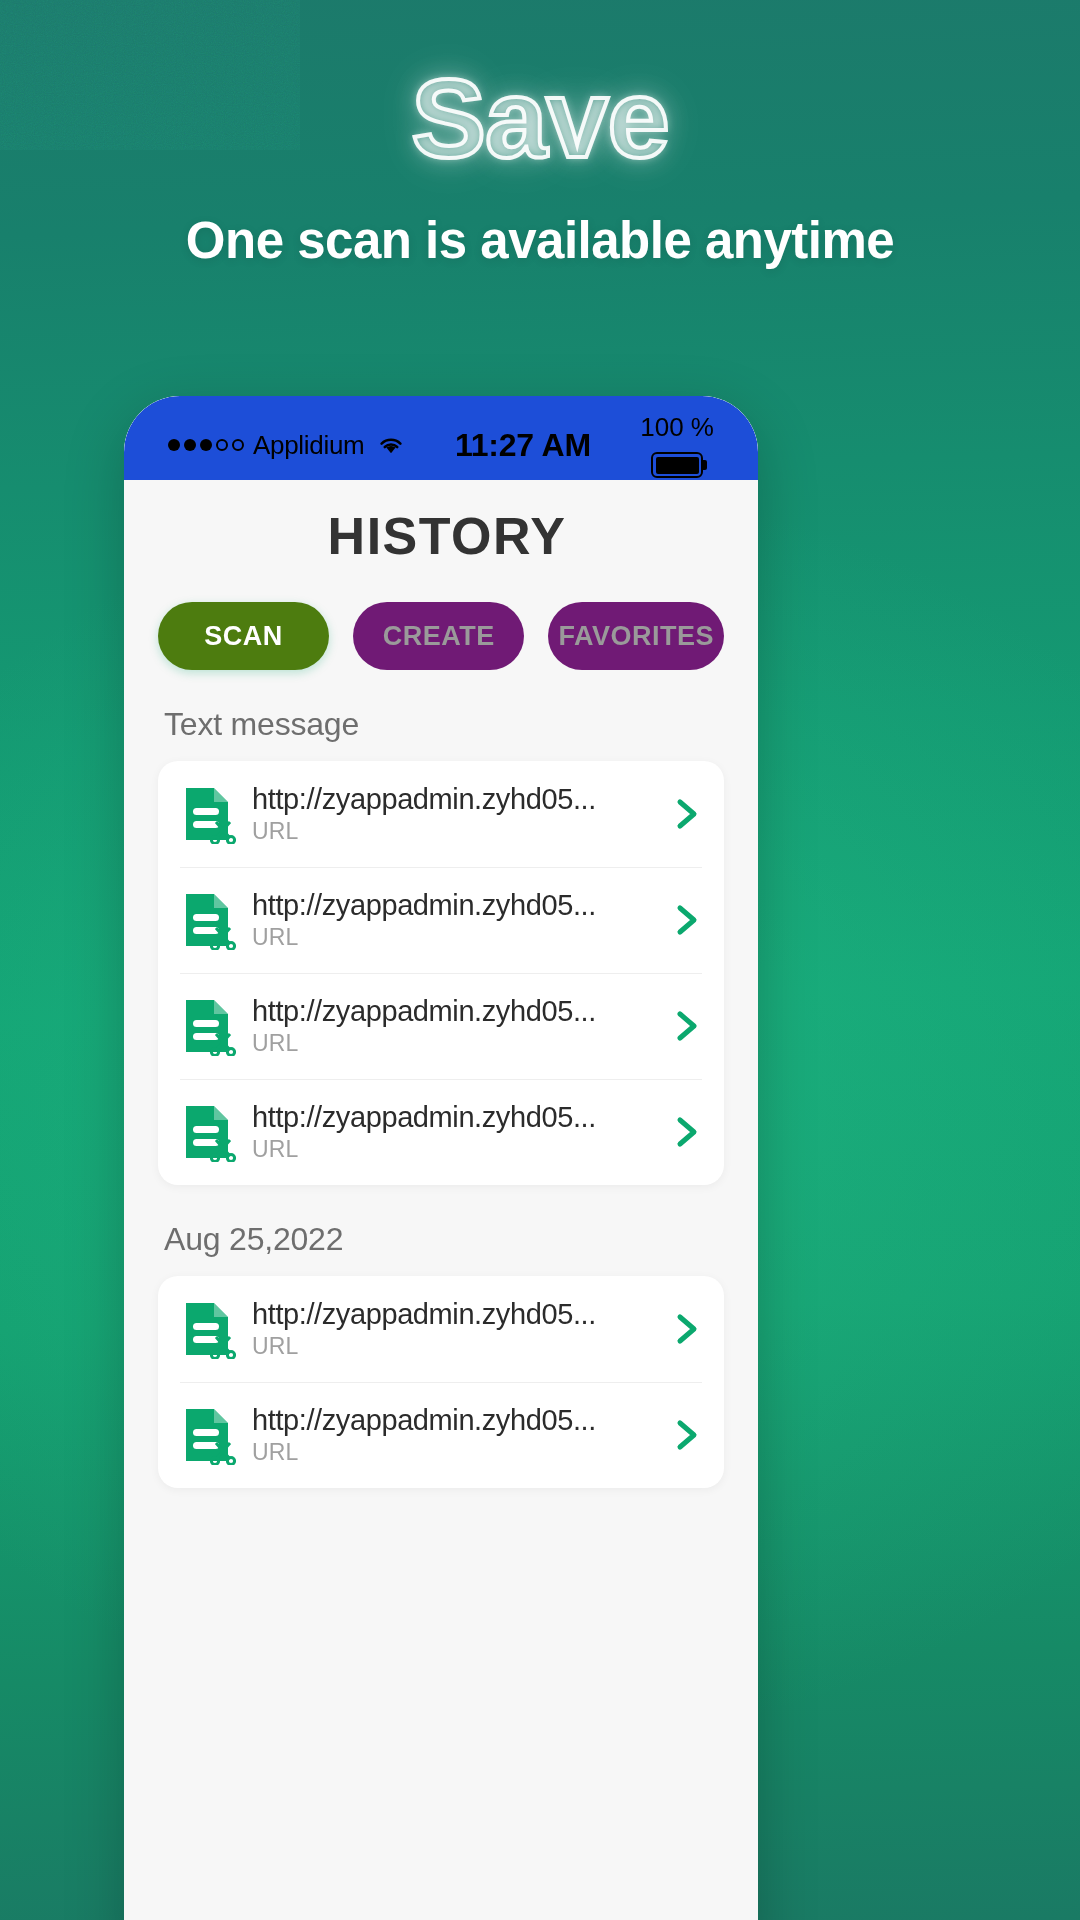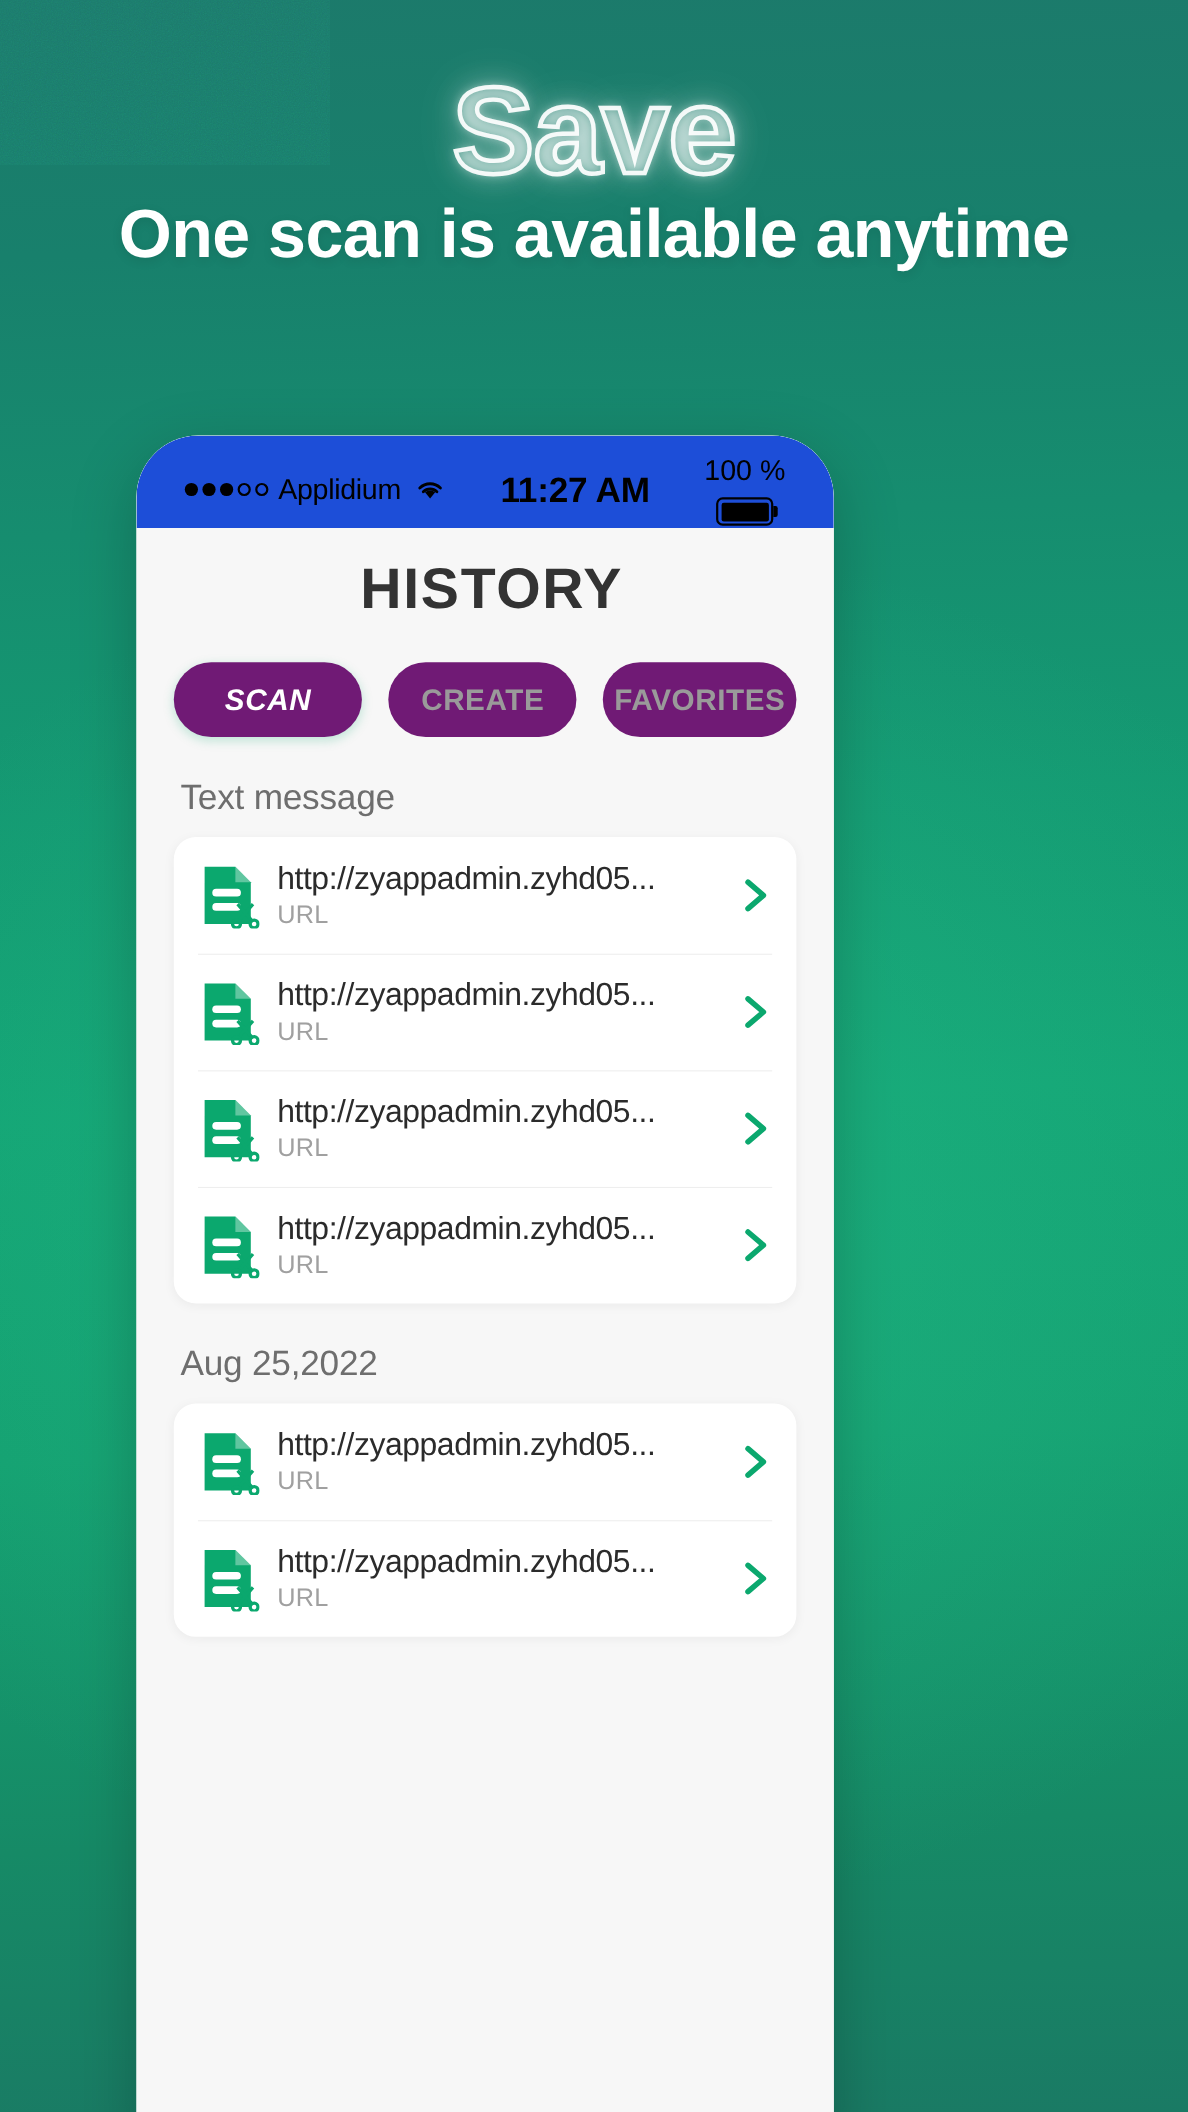--- a/index.html
+++ b/index.html
@@ -26,21 +26,22 @@
     letter-spacing:-1px;
     color:rgba(255,255,255,0.06);
     -webkit-text-stroke:4px rgba(255,255,255,0.92);
     text-shadow:
       0 0 10px rgba(255,255,255,0.55),
       0 0 26px rgba(255,255,255,0.40),
       0 0 48px rgba(255,255,255,0.22);
     line-height:1.05;
   }
   .hero-sub {
-    font-size:62px;
+    margin-top:34px;
+    font-size:51px;
     font-weight:bold;
     color:#ffffff;
     line-height:1.15;
     letter-spacing:-0.5px;
     padding:0 100px;
     text-shadow:0 2px 10px rgba(0,0,0,0.10);
   }
 
   
   .phone {
@@ -94,21 +95,21 @@
 
   
   .tabs { display:flex; gap:24px; padding:26px 34px 0 34px; flex:none; }
   .tab {
     height:68px; border-radius:34px;
     display:flex; align-items:center; justify-content:center;
     font-size:27px; font-weight:bold; letter-spacing:0.5px;
     background:#701a75; color:#9a9a9a;
     padding:0 10px; flex:1;
   }
-  .tab.active { background:#701a75; color:#ffffff; box-shadow:0 3px 10px rgba(11,168,110,0.25);font-style:italic; }
+  .tab.active { background:#4d7c0f; color:#ffffff; box-shadow:0 3px 10px rgba(11,168,110,0.25); }
 
   
   .list-area { flex:1; overflow:hidden; padding:0 34px; }
   .section-head {
     font-size:32px; color:#6e6e6e; padding:36px 6px 18px 6px; letter-spacing:-0.2px;
   }
   .card {
     background:#ffffff;
     border-radius:20px;
     box-shadow:0 2px 10px rgba(0,0,0,0.05);

